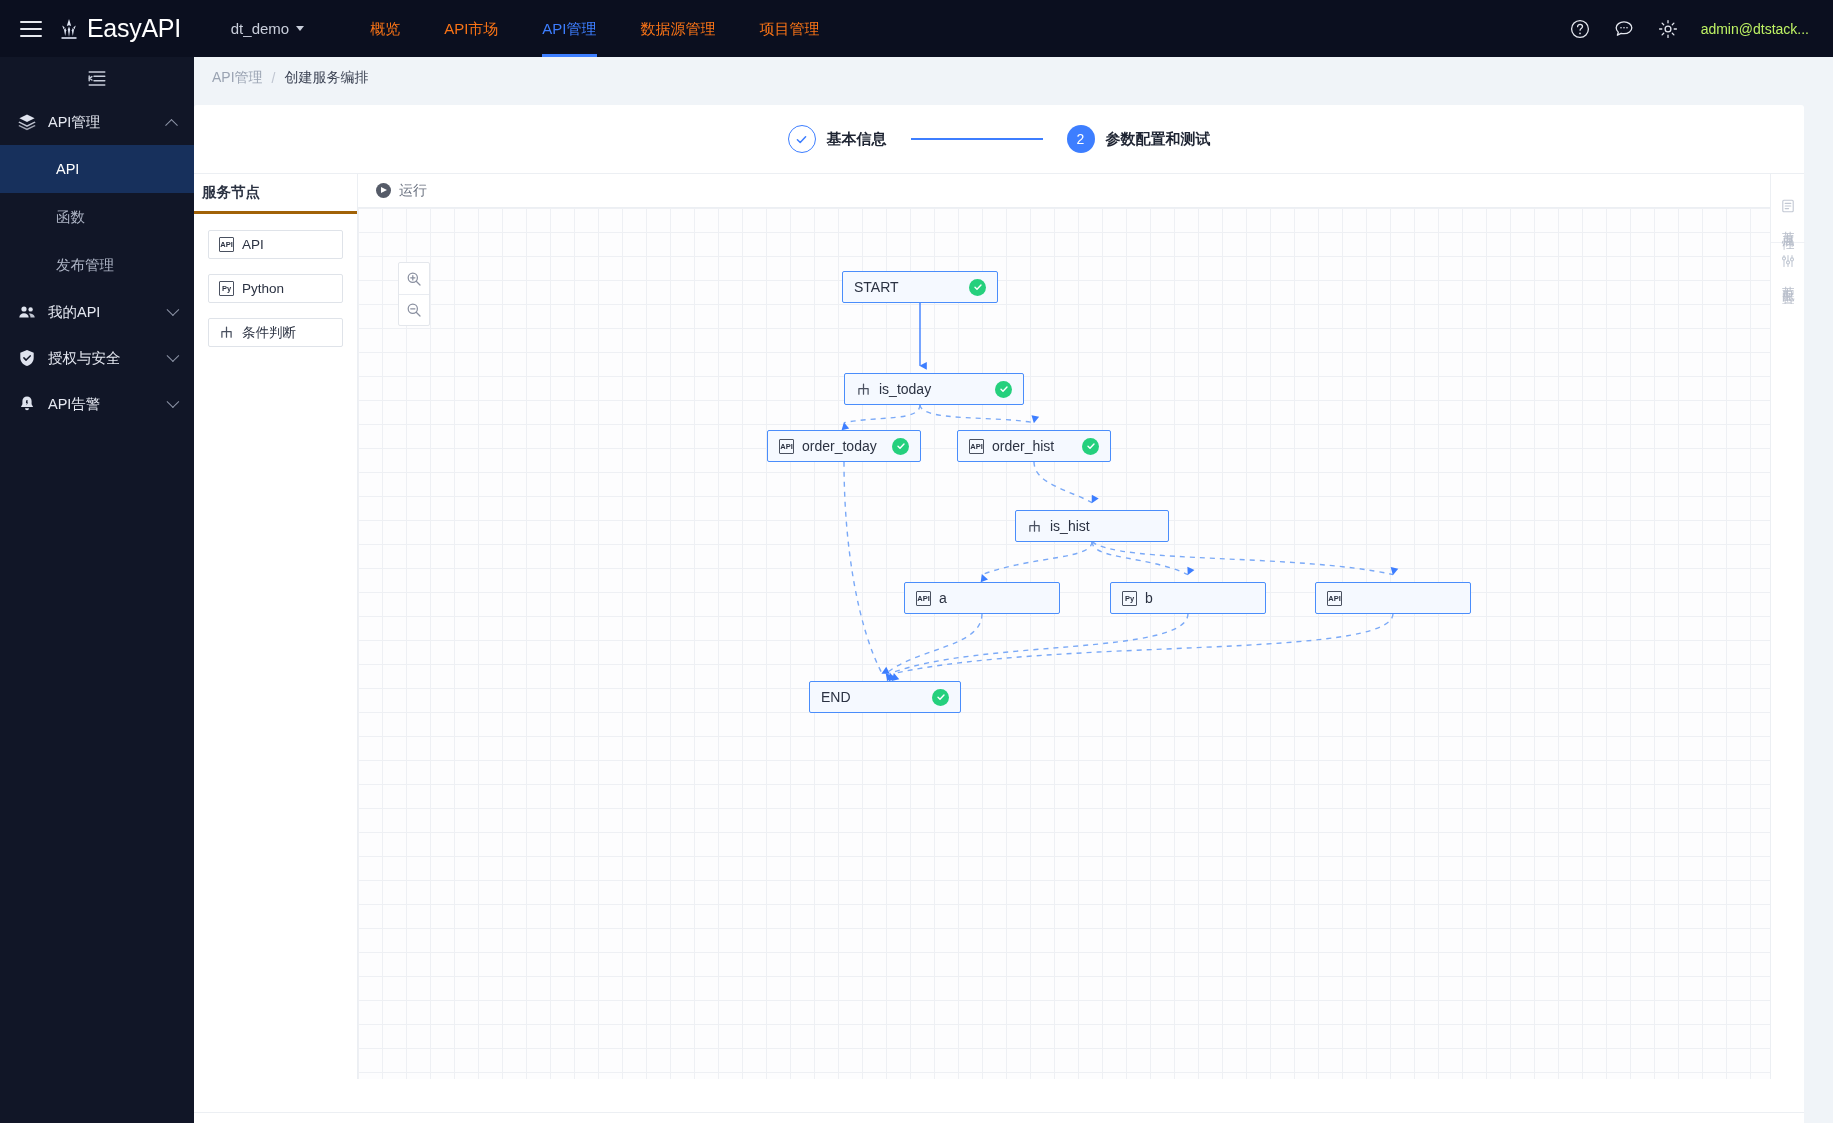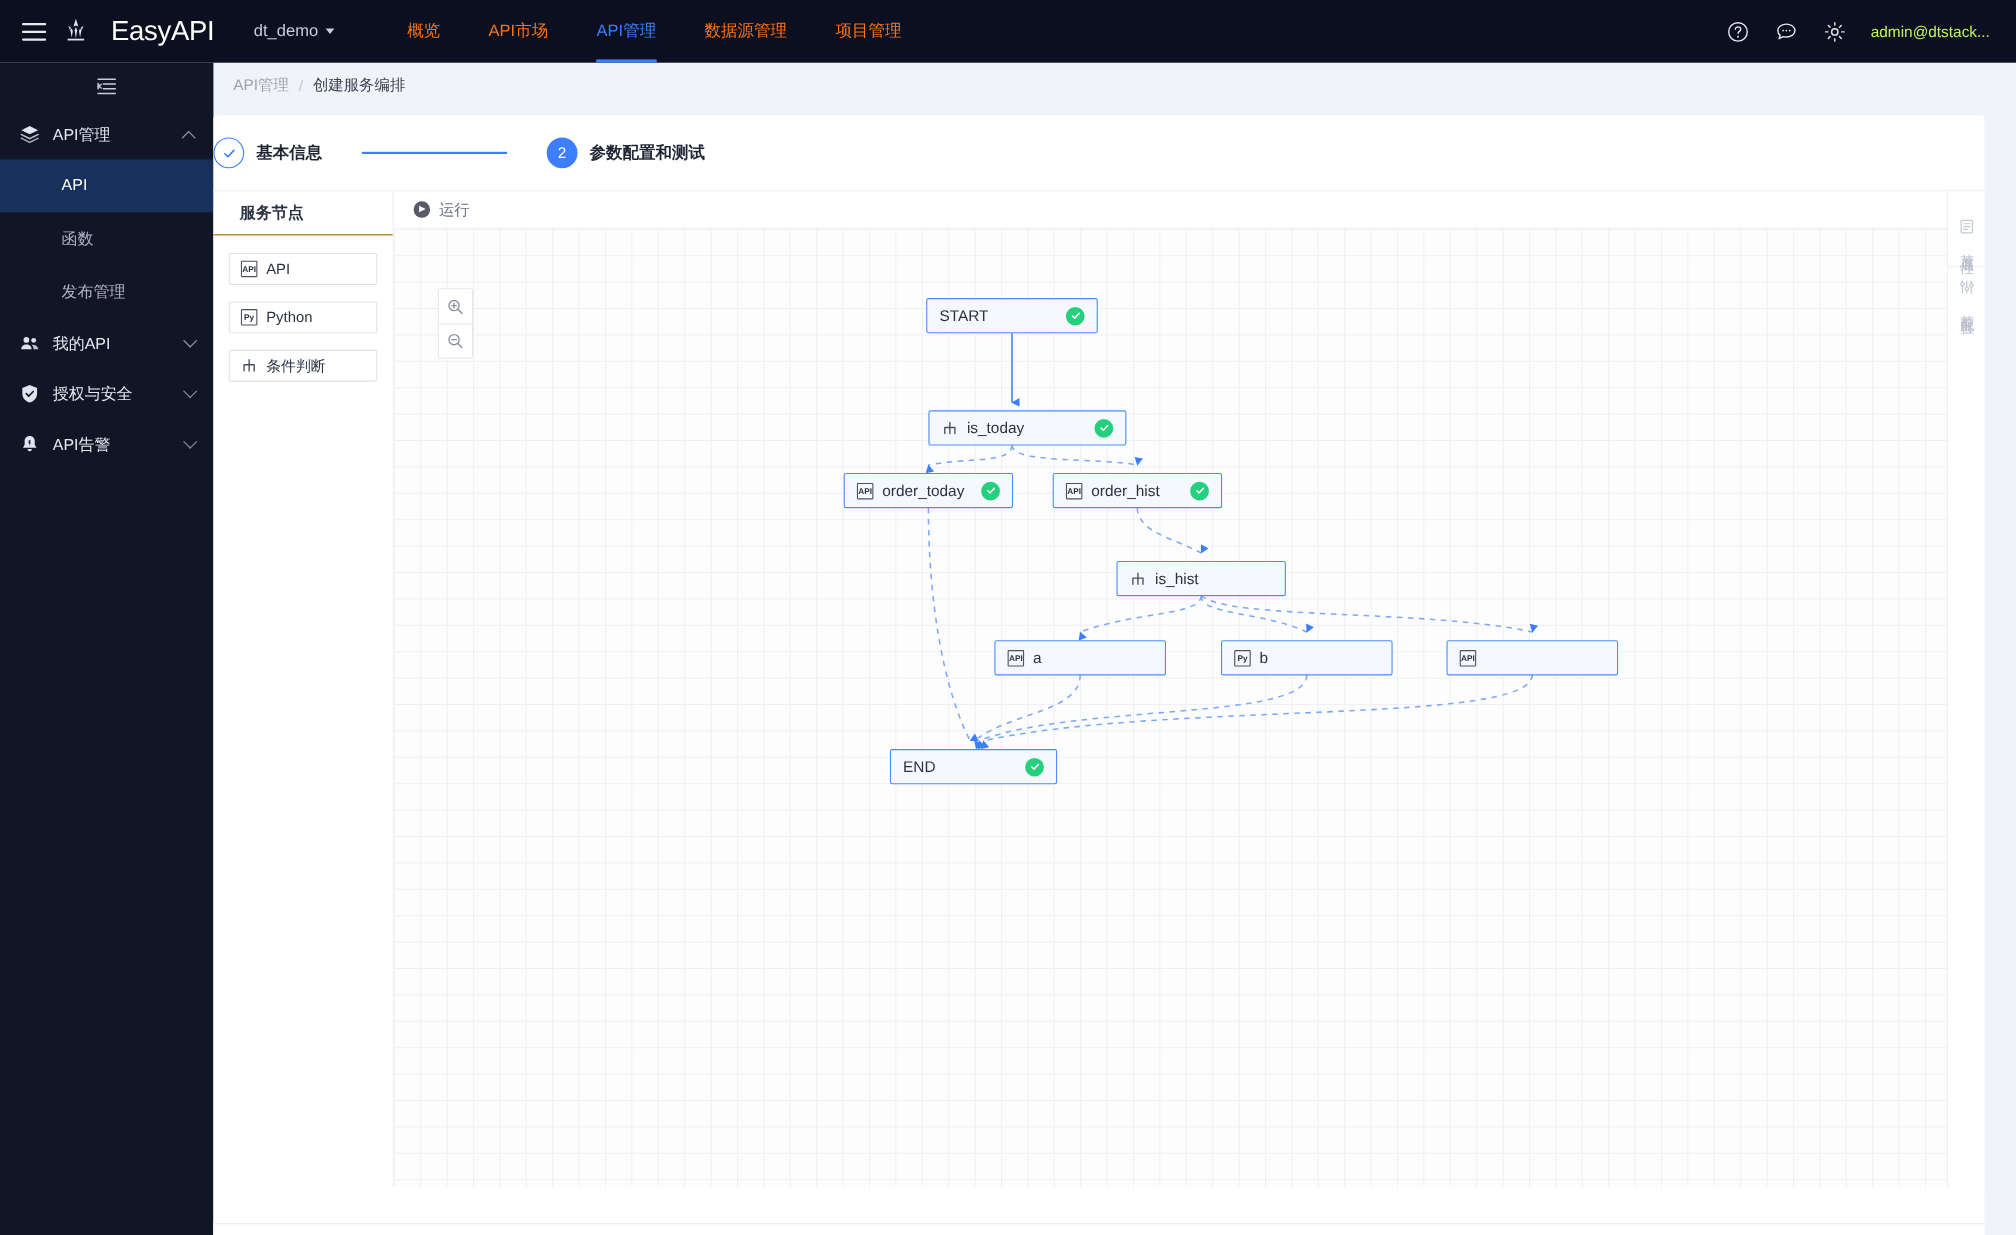--- a/index.html
+++ b/index.html
@@ -13,21 +13,21 @@
   }
 
   
   .topbar {
     position:absolute; top:0; left:0; width:1833px; height:57px;
     background:#0b0f1f; display:flex; align-items:center;
   }
   .hamburger { width:22px; height:16px; margin-left:20px; margin-right:14px;
     display:flex; flex-direction:column; justify-content:space-between; cursor:pointer; }
   .hamburger i { display:block; height:2px; background:#e8eaf0; border-radius:1px; }
-  .brand { display:flex; gap:19px; margin-right:36px; }
+  .brand { display:flex; align-items:center; gap:5px; margin-right:50px; }
   .brand-logo { width:26px; height:26px; position:relative; }
   .brand-name { color:#fff; font-size:25px; font-weight:400; letter-spacing:-0.3px; }
   .proj {
     color:#c9cedb; font-size:15px; margin-right:44px; display:flex;
     align-items:center; gap:7px; cursor:pointer;
   }
   .caret-d { width:0;height:0;border-left:4px solid transparent;border-right:4px solid transparent;
     border-top:5px solid #c9cedb; }
   .navs { display:flex; align-items:center; height:57px; }
   .nav-item {
@@ -71,38 +71,38 @@
   .crumb .c1 { color:#9aa3b2; cursor:pointer; }
   .crumb .sep { color:#c0c6d1; }
   .crumb .c2 { color:#3c4354; }
 
   .card {
     position:absolute; top:48px; left:0; width:1610px; height:1067px;
     background:#fff; border-radius:3px;
   }
 
   
-  .stepper { height:68px; display:flex; align-items:center; justify-content:flex-start; gap:12px; }
+  .stepper { height:68px; display:flex; align-items:center; justify-content:center; gap:0; }
   .step { display:flex; align-items:center; gap:11px; }
   .step-circ {
     width:28px;height:28px;border-radius:50%; display:flex;align-items:center;justify-content:center;
     font-size:14px;
   }
   .step-circ.done { border:1.4px solid #3d7eff; color:#3d7eff; }
   .step-circ.active { background:#3d7eff; color:#fff; }
   .step-label { font-size:15px; color:#1f2533; font-weight:600; }
   .step-line { width:132px; height:1.5px; background:#3d7eff; margin:0 24px; }
 
   
   .editor { position:absolute; top:68px; left:0; width:1610px; height:906px; display:flex;
     border-top:1px solid #eceff3; }
   .leftpanel { width:164px; border-right:1px solid #eceff3; }
   .lp-head {
-    height:40px; display:flex; align-items:center; padding-left:24px;
-    font-size:14.5px; font-weight:700; color:#2b3242; border-bottom:1px solid #a16207;
+    height:40px; display:flex; align-items:center; padding-left:8px;
+    font-size:14.5px; font-weight:700; color:#2b3242; border-bottom:3px solid #a16207;
   }
   .lp-list { padding:16px 14px; display:flex; flex-direction:column; gap:15px; }
   .lp-item {
     height:29px; border:1px solid #dfe3e9; border-radius:2px; background:#fff;
     display:flex; align-items:center; gap:8px; padding-left:10px; cursor:grab;
     font-size:13.5px; color:#2b3242;
   }
   .typeicon {
     width:15px;height:15px; border:1.2px solid #4a5160; border-radius:1px;
     font-size:7.5px; line-height:13px; text-align:center; color:#2b3242; font-weight:700;

